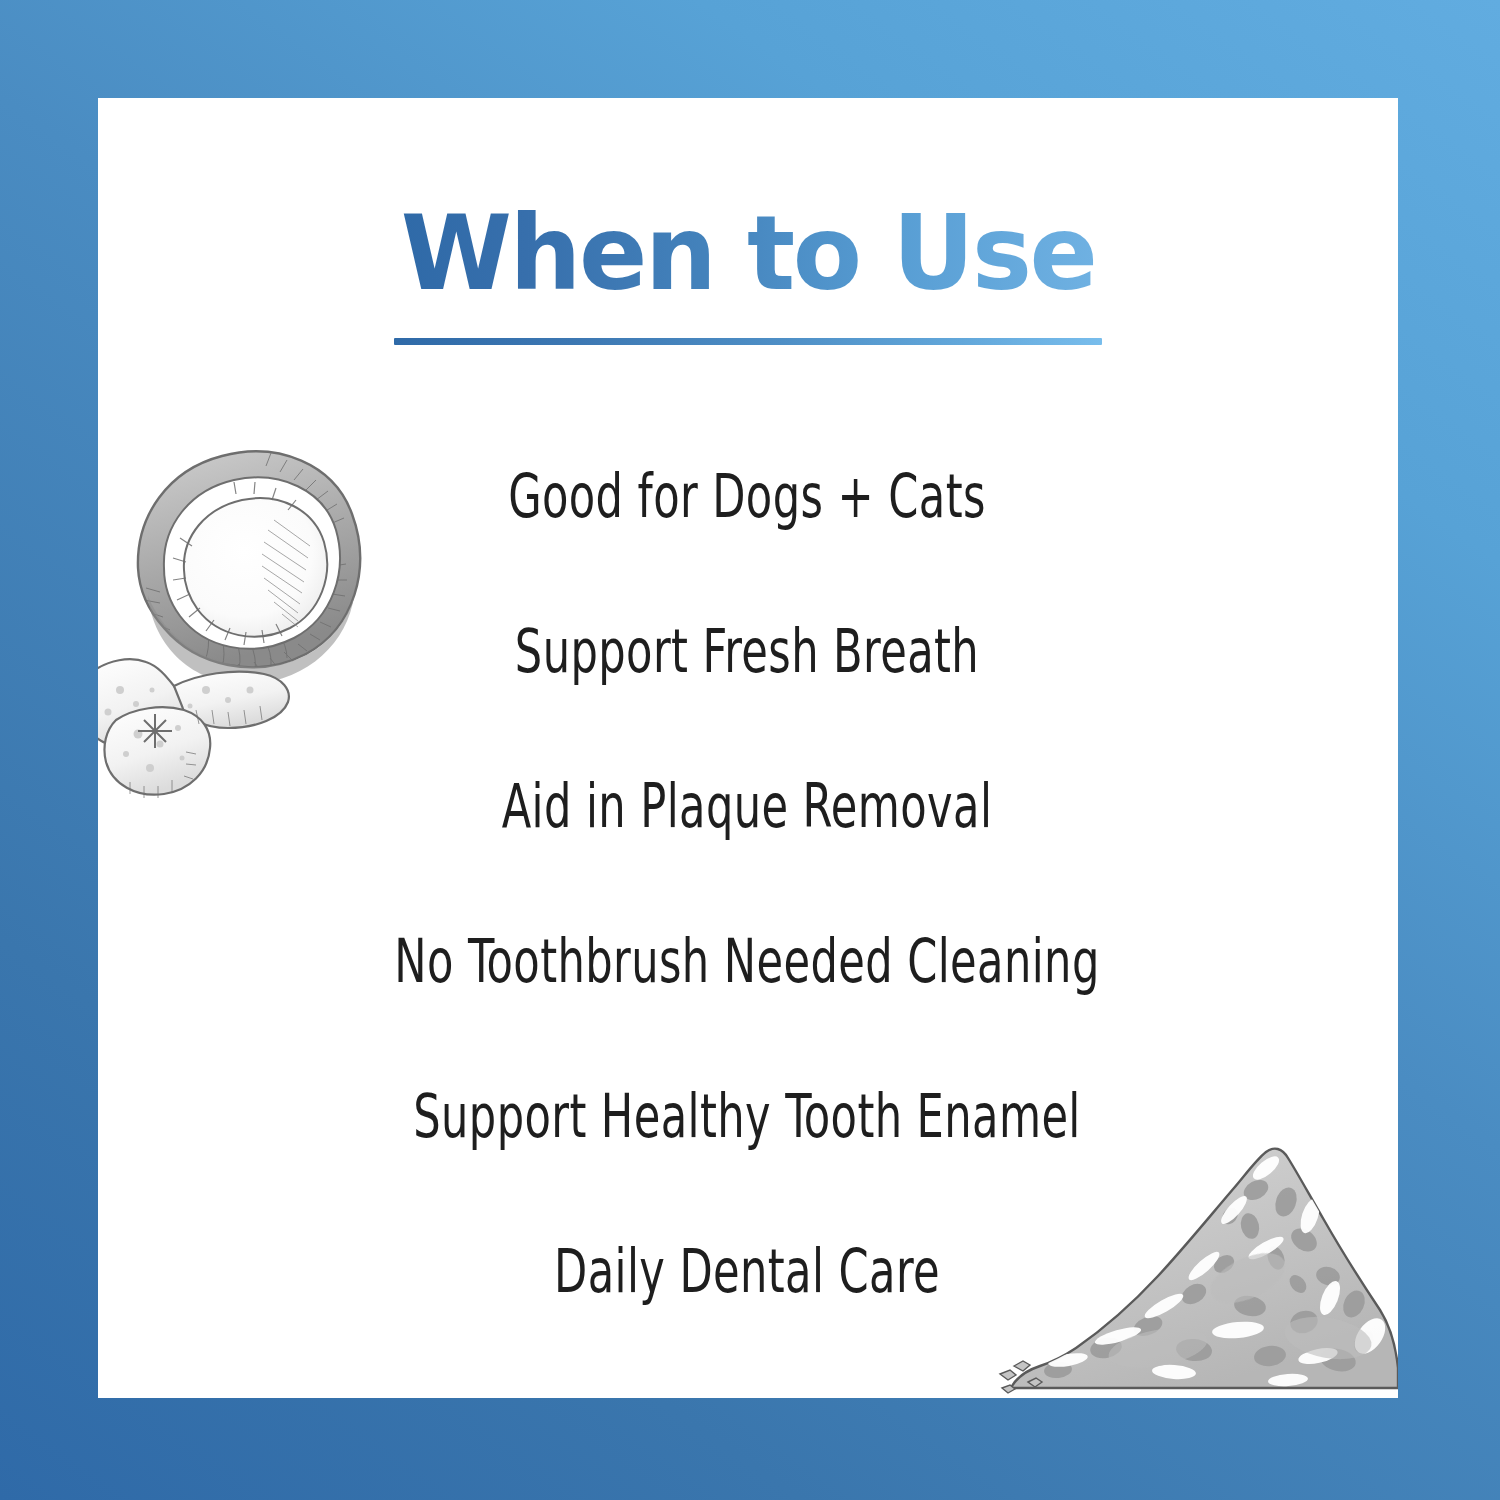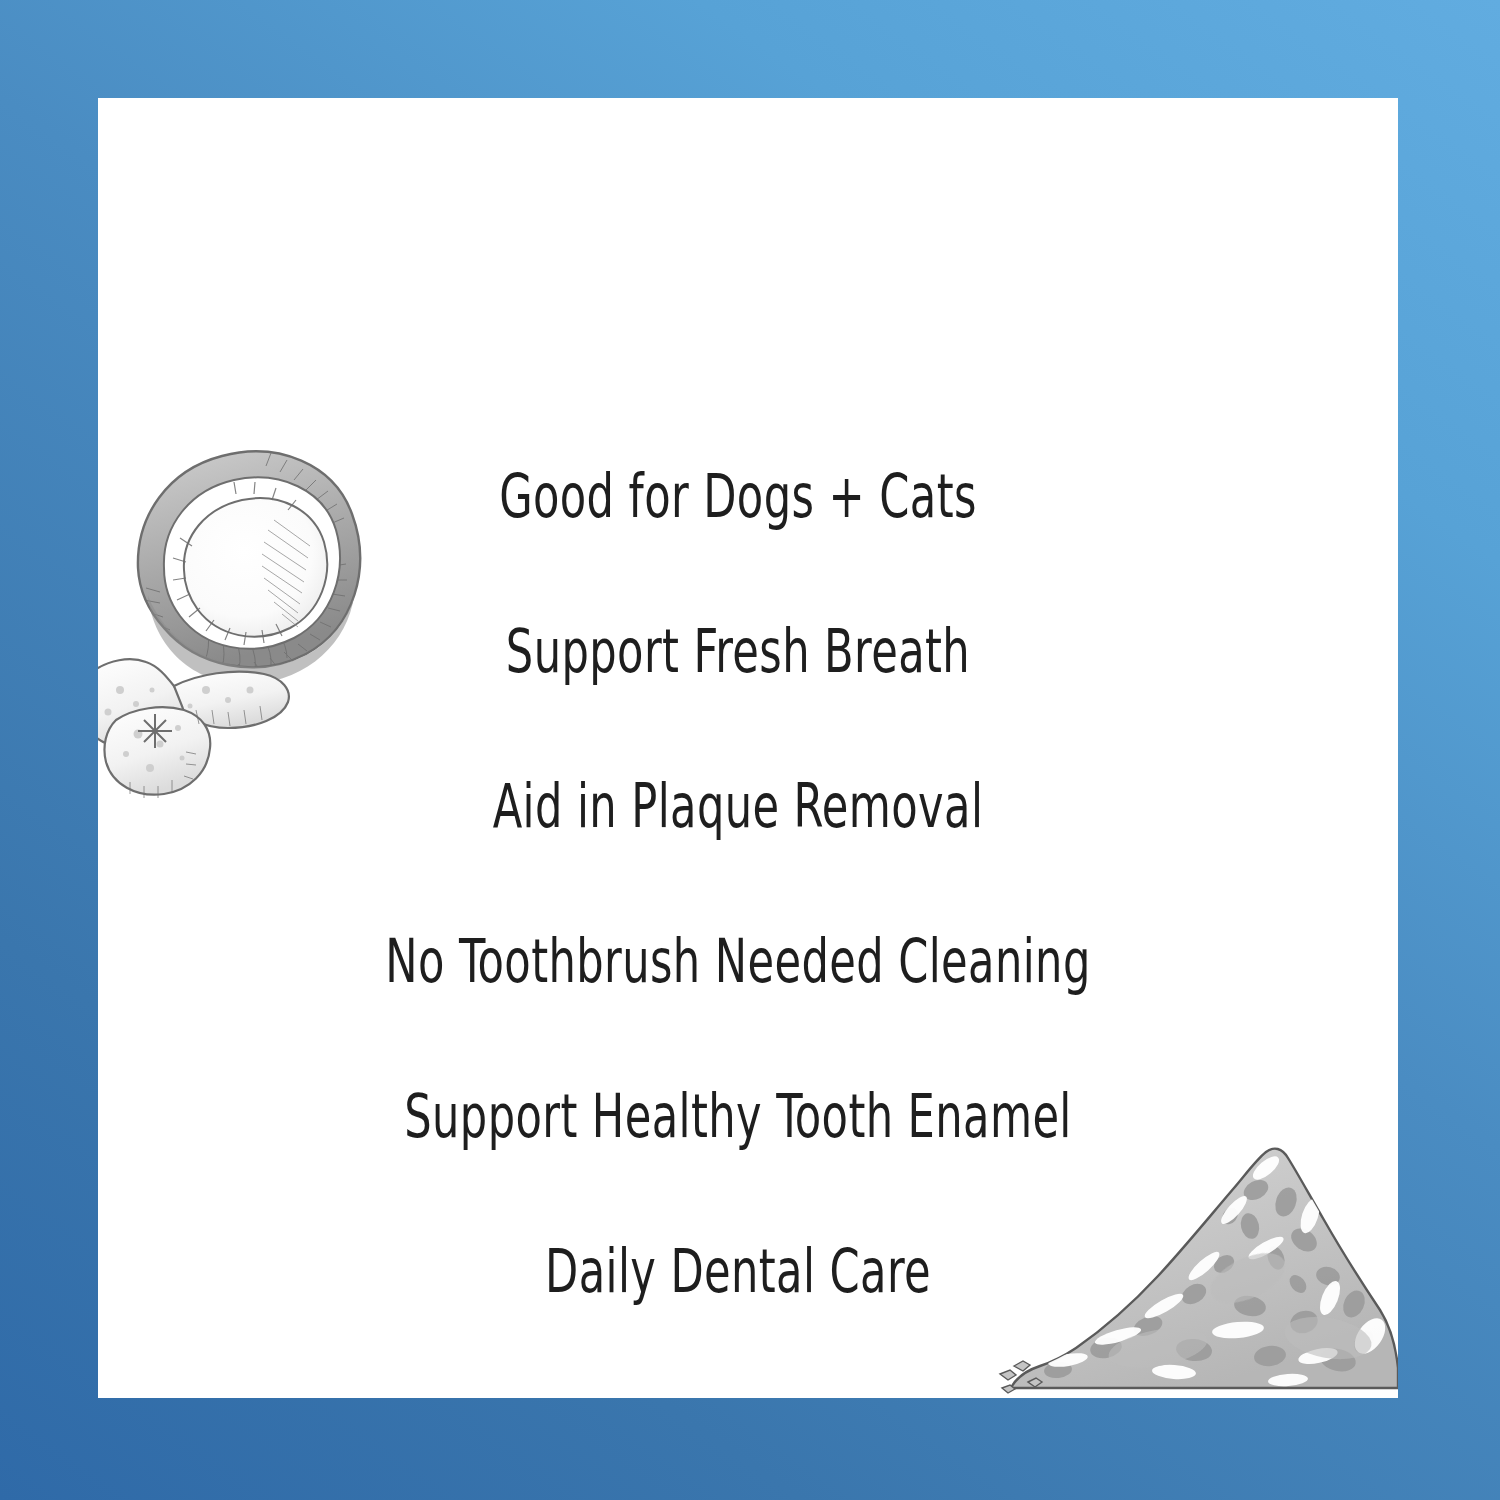--- a/index.html
+++ b/index.html
@@ -58,21 +58,21 @@
     width: 708px;
     height: 7px;
     margin: 30px auto 0 auto;
     border-radius: 1px;
     background: linear-gradient(90deg, #2F6AA8 0%, #3C77B2 25%, #4E8FC6 55%, #62A7DA 80%, #78BDEC 100%);
   }
 
   
   #benefits {
     position: absolute;
-    left: 6px;
+    left: 15px;
     top: 320px;
     width: 1268px;
   }
 
   .benefit {
     font-family: "DejaVu Sans Condensed", "Liberation Sans Narrow", "DejaVu Sans", sans-serif;
     font-weight: 300;
     font-size: 60px;
     line-height: 1;
     color: #1E1E1E;
@@ -293,20 +293,24 @@
 
         <g fill="#c4c4c4" stroke="#5A5A5A" stroke-width="1.4">
           <path d="M2,276 l10,-4 l6,5 l-8,5 Z"></path>
           <path d="M16,268 l9,-5 l7,4 l-7,6 Z"></path>
           <path d="M4,290 l8,-3 l5,4 l-7,4 Z"></path>
           <path d="M30,284 l8,-4 l6,4 l-7,5 Z"></path>
         </g>
       </g>
     </svg>
 
+    <div id="title-block">
+      <h1 id="title">When to Use</h1>
+      <div id="title-rule"></div>
+    </div>
 
     <div id="benefits">
       <div class="benefit">Good for Dogs + Cats</div>
       <div class="benefit">Support Fresh Breath</div>
       <div class="benefit">Aid in Plaque Removal</div>
       <div class="benefit">No Toothbrush Needed Cleaning</div>
       <div class="benefit">Support Healthy Tooth Enamel</div>
       <div class="benefit">Daily Dental Care</div>
     </div>
 

